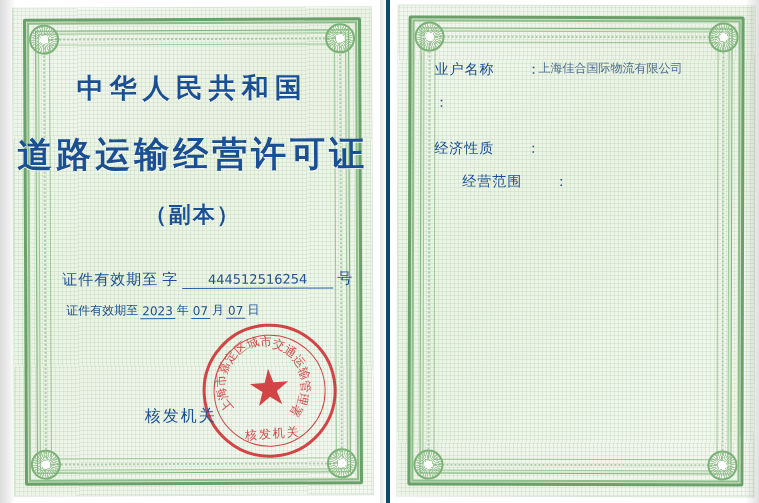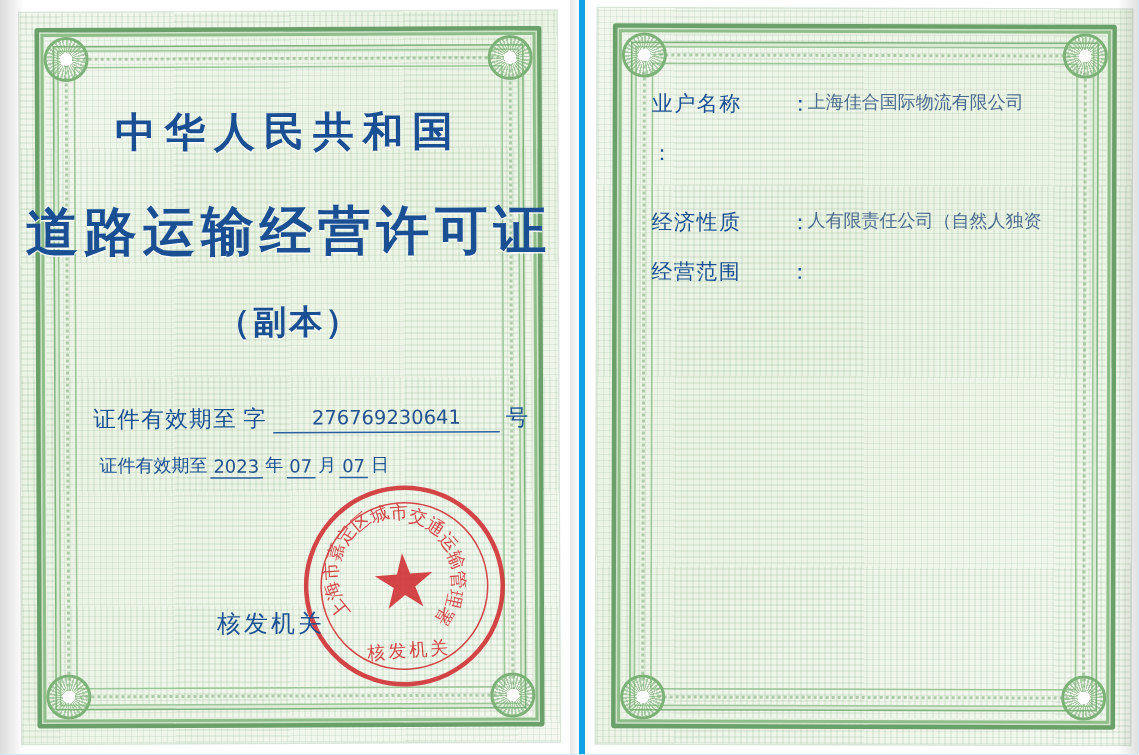--- a/index.html
+++ b/index.html
@@ -5,21 +5,21 @@
   html, body {
     margin: 0;
     padding: 0;
     background: #ffffff;
   }
   #page {
     position: relative;
     width: 759px;
     height: 503px;
     overflow: hidden;
-    background: #0ea5e9;
+    background: #0c4a6e;
     font-family: "DejaVu Sans", "Liberation Sans", sans-serif;
   }
 
   
   .cert-page {
     position: absolute;
     top: 0;
     height: 503px;
     background: #ffffff;
   }
@@ -238,21 +238,21 @@
     color: #2a4f7e;
     font-family: "DejaVu Sans", "Liberation Sans", sans-serif;
     font-size: 12px;
     line-height: 15px;
     opacity: 0.82;
     padding-left: 2px;
   }
   .f1 { top: 55px; }
   .f2 { top: 88px; }
   .f3 { top: 134px; }
-  .f4 { top: 167px; }
+  .f4 { top: 167px; margin-left: 28px; }
 
   
   .gutter {
     position: absolute;
     left: 380px; top: 0;
     width: 12px; height: 503px;
     background: linear-gradient(90deg, rgba(0,0,0,0.10), rgba(0,0,0,0.00) 55%, rgba(0,0,0,0.05));
   }
   .edge-shadow-left {
     position: absolute;
@@ -285,21 +285,21 @@
 
       <div class="lp-content">
 
         <div class="title-cn title-1">中华人民共和国</div>
         <div class="title-cn title-2">道路运输经营许可证</div>
         <div class="title-cn title-3">（副本）</div>
 
         <div class="line-row lic-row">
           <span class="lic-label">证件有效期至</span>
           <span class="lic-label">字</span>
-          <span class="lic-number-slot">276769230641</span>
+          <span class="lic-number-slot">444512516254</span>
           <span class="lic-tail">号</span>
         </div>
 
         <div class="line-row valid-row">
           <span>证件有效期至</span>
           <span class="valid-val">2023</span>
           <span>年</span>
           <span class="valid-val">07</span>
           <span>月</span>
           <span class="valid-val">07</span>
@@ -359,21 +359,20 @@
           <span class="field-value">上海佳合国际物流有限公司</span>
         </div>
 
         <div class="field f2">
           <span class="field-colon">：</span>
         </div>
 
         <div class="field f3">
           <span class="field-label">经济性质</span>
           <span class="field-colon">：</span>
-          <span class="field-value">人有限责任公司（自然人独资</span>
         </div>
 
         <div class="field f4">
           <span class="field-label">经营范围</span>
           <span class="field-colon">：</span>
         </div>
 
       </div>
     </div>
   </div>

